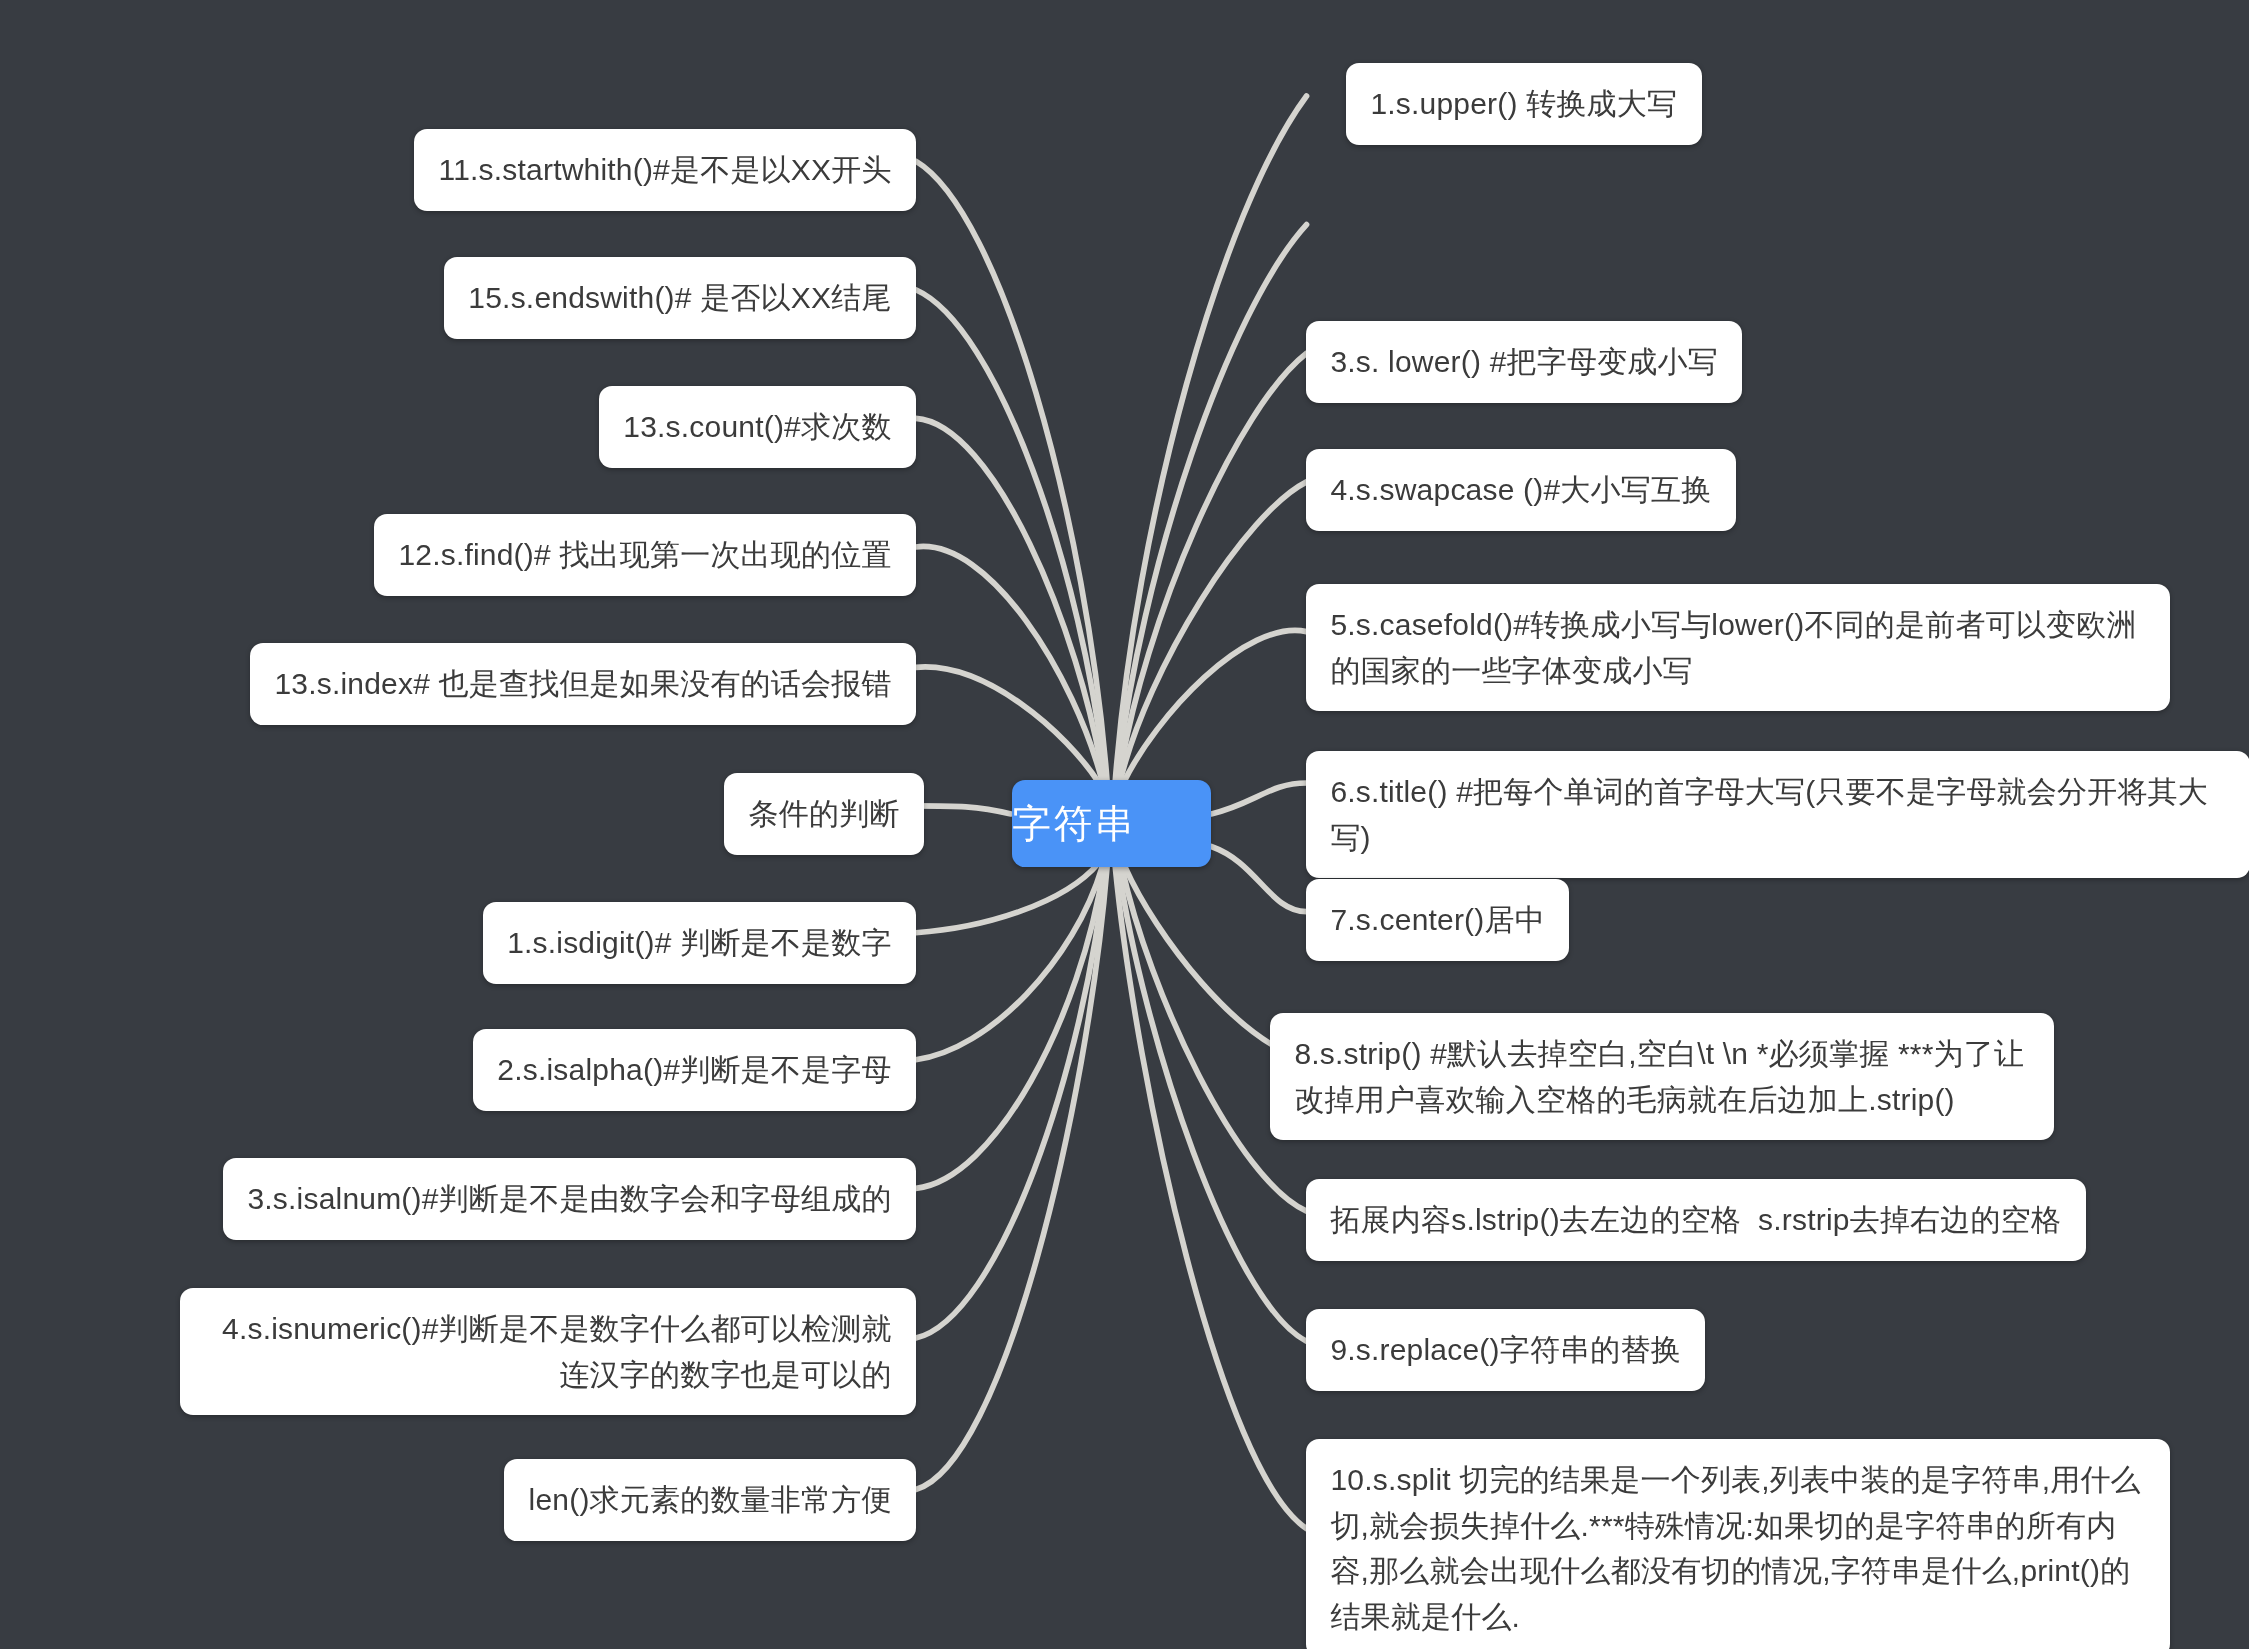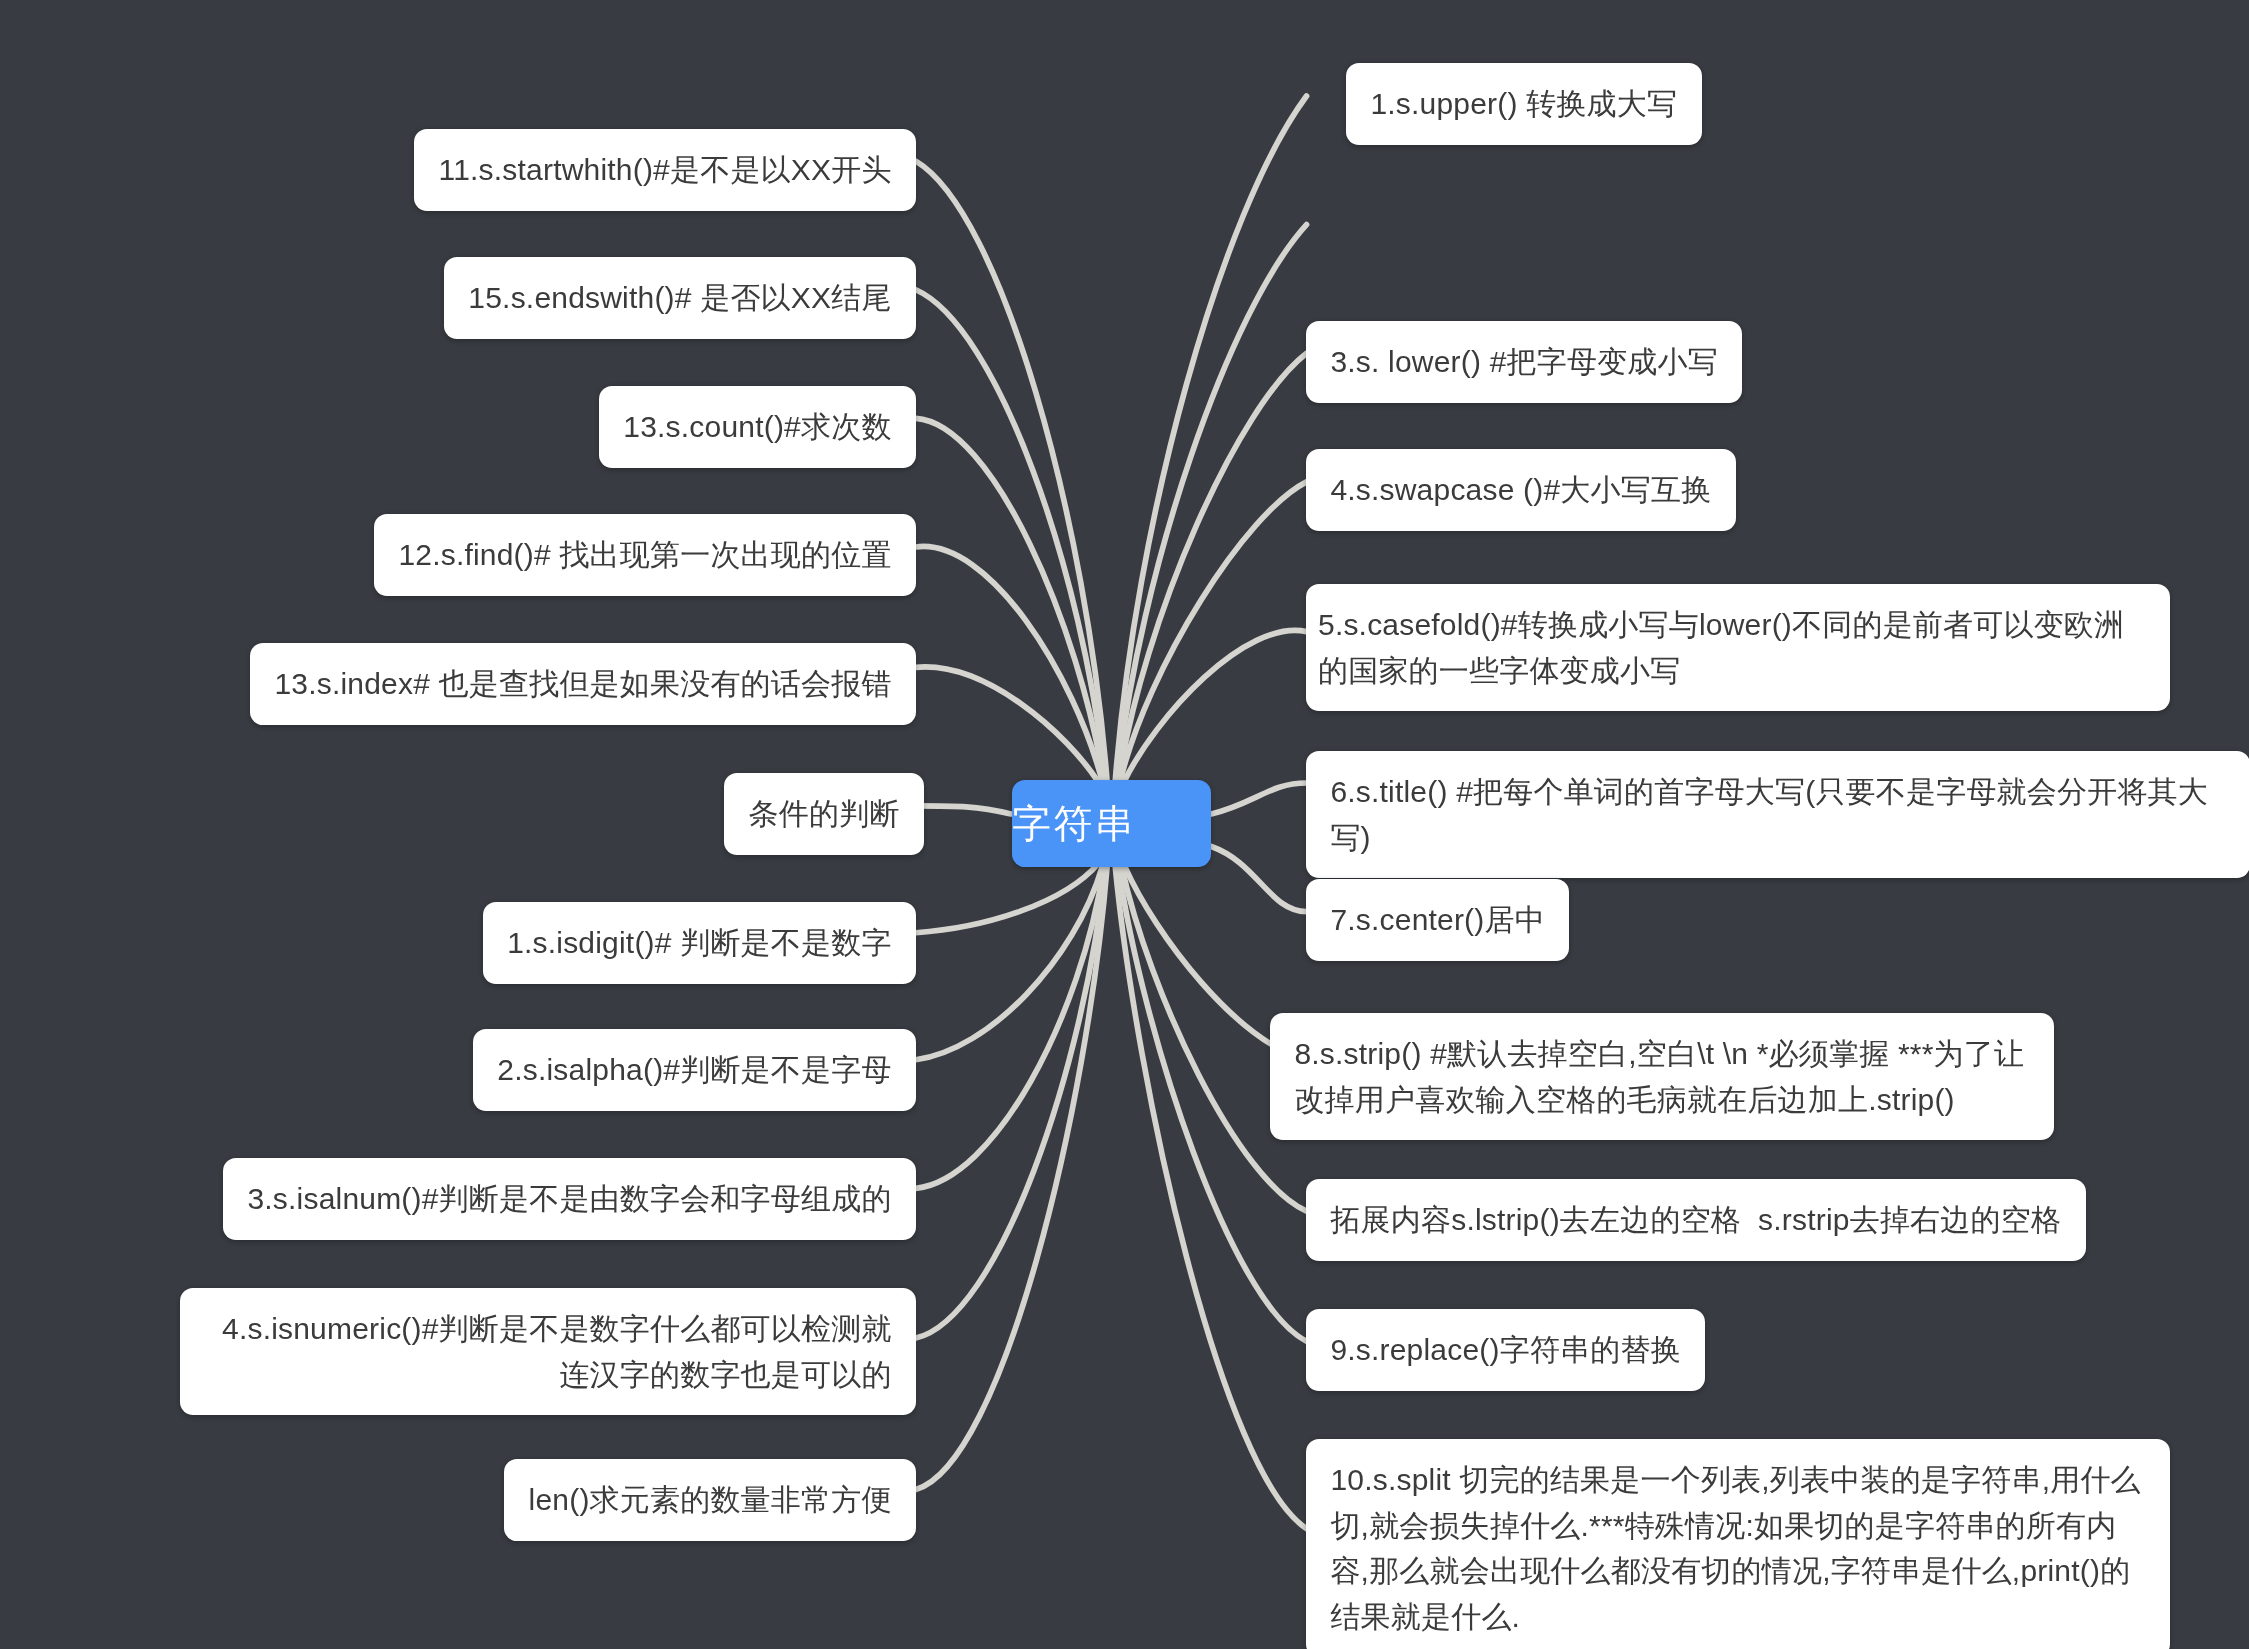--- a/index.html
+++ b/index.html
@@ -97,21 +97,21 @@
     <span>字符串</span>
   </div>
 
   <div class="node right" style="left:1306px; top:63px;margin-left:40px;">1.s.upper() 转换成大写</div>
 
 
   <div class="node right" style="left:1306px; top:321px;">3.s. lower() #把字母变成小写</div>
 
   <div class="node right" style="left:1306px; top:449px;">4.s.swapcase ()#大小写互换</div>
 
-  <div class="node right wrap" style="left:1306px; top:584px; width:864px;padding-left:12px;">5.s.casefold()#转换成小写与lower()不同的是前者可以变欧洲的国家的一些字体变成小写</div>
+  <div class="node right wrap" style="left:1306px; top:584px; width:864px;">5.s.casefold()#转换成小写与lower()不同的是前者可以变欧洲的国家的一些字体变成小写</div>
 
   <div class="node right" style="left:1306px; top:751px;">6.s.title() #把每个单词的首字母大写(只要不是字母就会分开将其大写)</div>
 
   <div class="node right" style="left:1306px; top:879px;">7.s.center()居中</div>
 
   <div class="node right wrap" style="left:1270px; top:1013px; width:784px;">8.s.strip() #默认去掉空白,空白\t \n  *必须掌握  ***为了让改掉用户喜欢输入空格的毛病就在后边加上.strip()</div>
 
   <div class="node right" style="left:1306px; top:1179px;">拓展内容s.lstrip()去左边的空格  s.rstrip去掉右边的空格</div>
 
   <div class="node right" style="left:1306px; top:1309px;">9.s.replace()字符串的替换</div>

